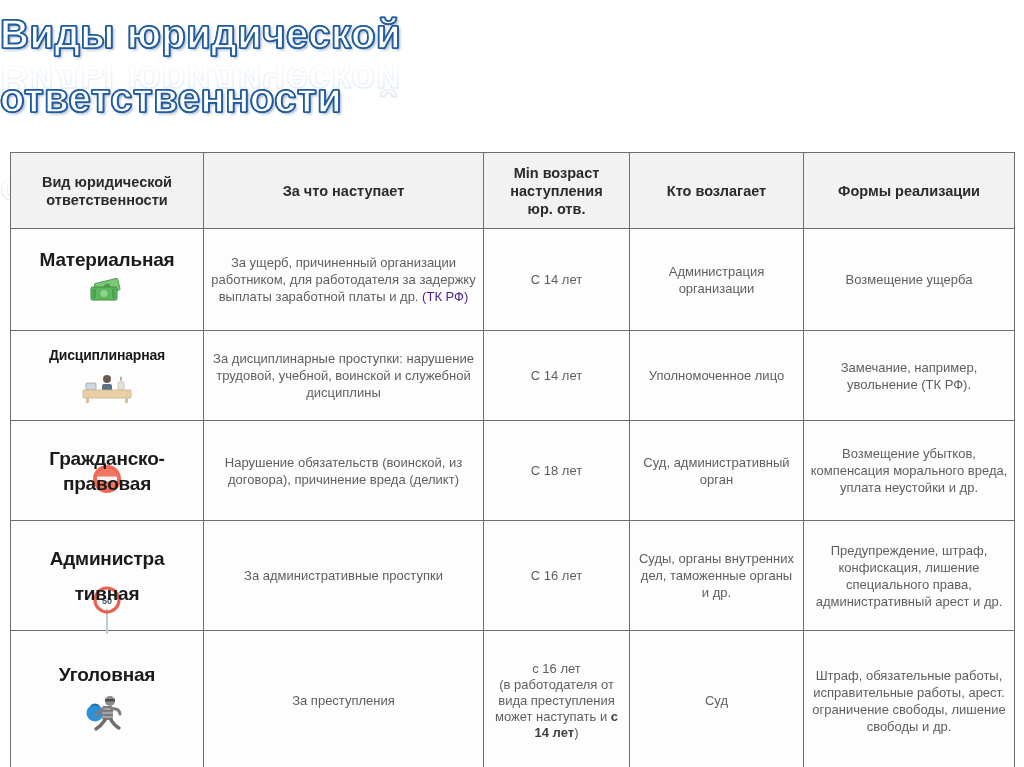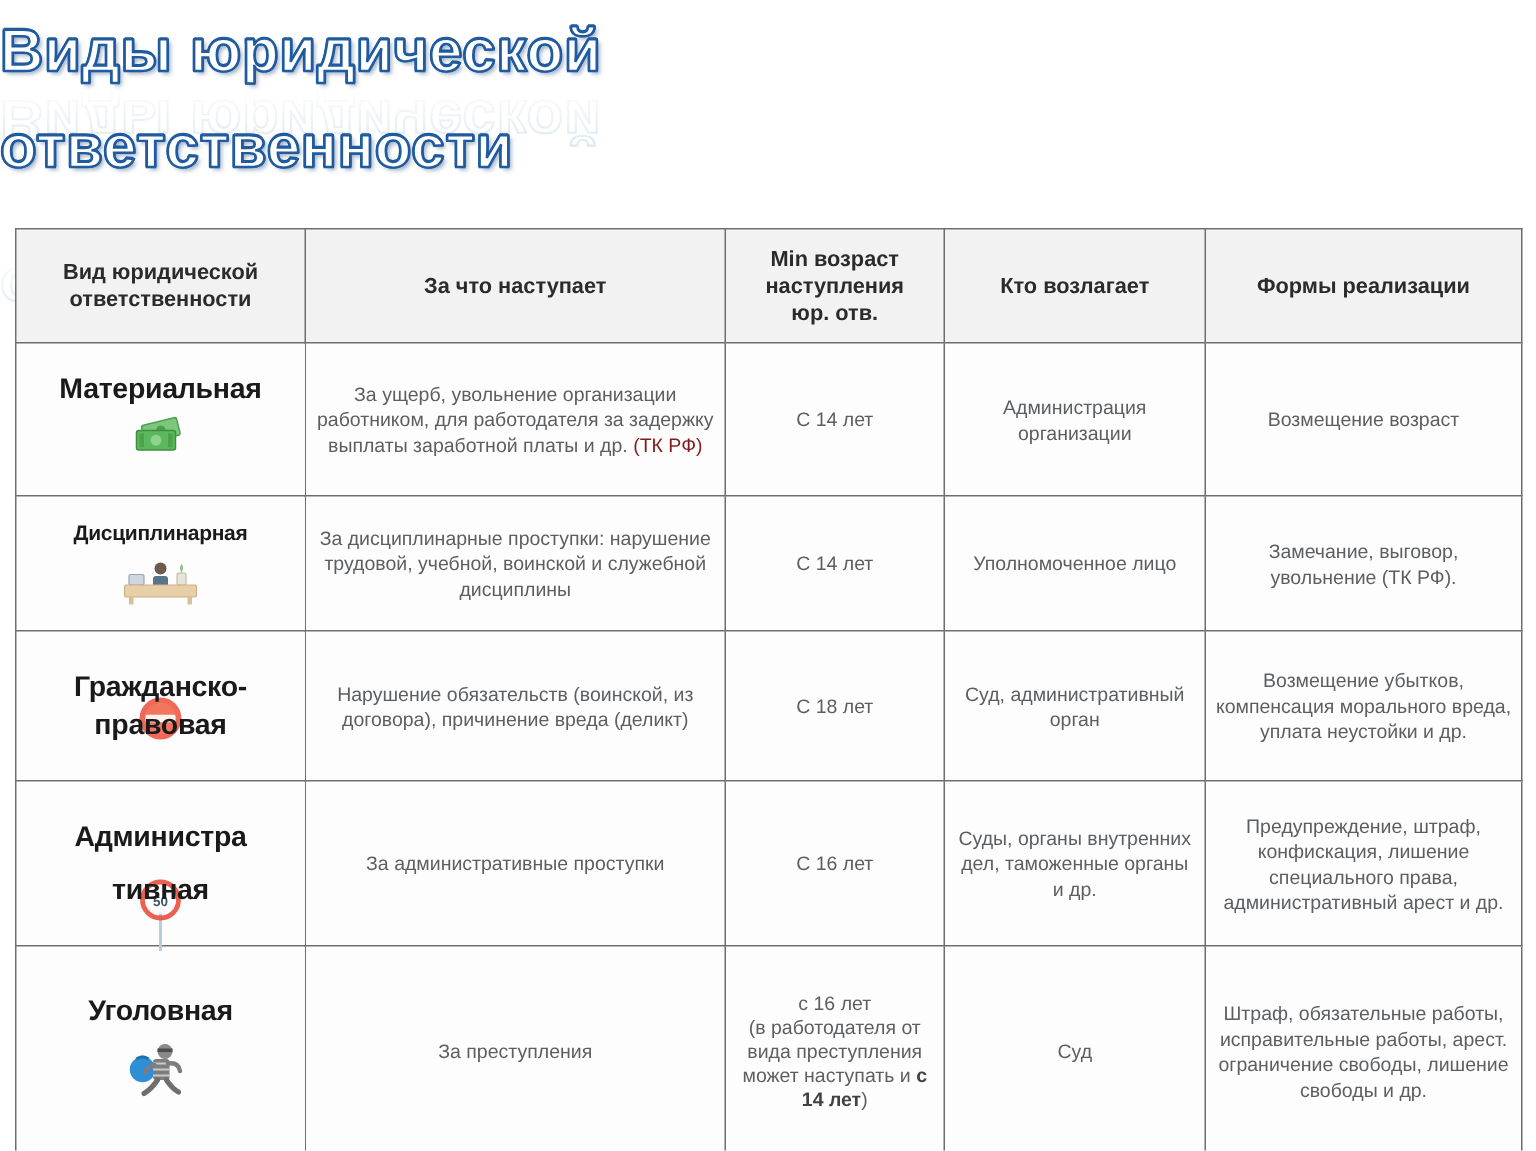--- a/index.html
+++ b/index.html
@@ -129,21 +129,21 @@
     height: 0;
     margin-top: 0;
   }
   .type-icon-wrap svg { display: block; margin: 0 auto; }
   .icon-abs {
     position: absolute;
     left: 50%;
     transform: translateX(-50%);
   }
 
-  .note-blue { color: #7f1d1d; }
+  .note-blue { color: #4c1d95; }
   .bold-inline { font-weight: bold; color: #3f4245; }
 
   .cell-age { font-size: 13px; }
   .cell-age.stacked { line-height: 16px; }
 </style>
 </head>
 <body>
 
 <div class="title-block">
   <div class="title-line l1">Виды юридической</div>
@@ -195,26 +195,26 @@
               <circle cx="21" cy="13" r="3.2" fill="#4f9e4f"></circle>
             </g>
             <rect x="4" y="13" width="26" height="13" rx="1.5" fill="#5cb85c" stroke="#3f8f3f" stroke-width="1"></rect>
             <circle cx="17" cy="19.5" r="3.6" fill="#8ed48e"></circle>
             <rect x="6" y="15" width="3" height="9" fill="#3f8f3f" opacity="0.55"></rect>
             <rect x="25" y="15" width="3" height="9" fill="#3f8f3f" opacity="0.55"></rect>
           </svg>
         </div>
       </td>
       <td>
-        <span>За ущерб, увольнение организации работником, для работодателя за задержку выплаты заработной платы и др.</span>
+        <span>За ущерб, причиненный организации работником, для работодателя за задержку выплаты заработной платы и др.</span>
         <span class="note-blue">(ТК РФ)</span>
       </td>
       <td class="cell-age">С 14 лет</td>
       <td>Администрация организации</td>
-      <td>Возмещение возраст</td>
+      <td>Возмещение ущерба</td>
     </tr>
 
     <tr style="height:90px;">
       <td class="type-cell">
         <div class="type-name small">Дисциплинарная</div>
         <div class="type-icon-wrap">
           <svg width="54" height="34" viewBox="0 0 54 34" aria-hidden="true">
 
             <rect x="6" y="13" width="10" height="7" rx="1" fill="#cfd6dd" stroke="#9aa5b1" stroke-width="0.8"></rect>
 
@@ -227,21 +227,21 @@
 
             <rect x="3" y="20" width="48" height="8" rx="1" fill="#e7cfa7" stroke="#cdb189" stroke-width="0.8"></rect>
             <rect x="6" y="28" width="3" height="5" fill="#d9bf95"></rect>
             <rect x="45" y="28" width="3" height="5" fill="#d9bf95"></rect>
           </svg>
         </div>
       </td>
       <td>За дисциплинарные проступки: нарушение трудовой, учебной, воинской и служебной дисциплины</td>
       <td class="cell-age">С 14 лет</td>
       <td>Уполномоченное лицо</td>
-      <td class="note-blue">Замечание, выговор, увольнение (ТК РФ).</td>
+      <td class="note-blue">Замечание, например, увольнение (ТК РФ).</td>
     </tr>
 
     <tr style="height:100px;">
       <td class="type-cell" style="position:relative;">
         <div class="type-name">Гражданско-</div>
         <div class="type-name">правовая</div>
         <div class="type-icon-wrap overlay">
           <svg class="icon-abs" style="top:-34px;" width="34" height="34" viewBox="0 0 34 34" aria-hidden="true">
             <circle cx="17" cy="17" r="14" fill="#ef5b4c" opacity="0.92"></circle>
             <circle cx="17" cy="17" r="10.5" fill="#f07a5f" opacity="0.85"></circle>

